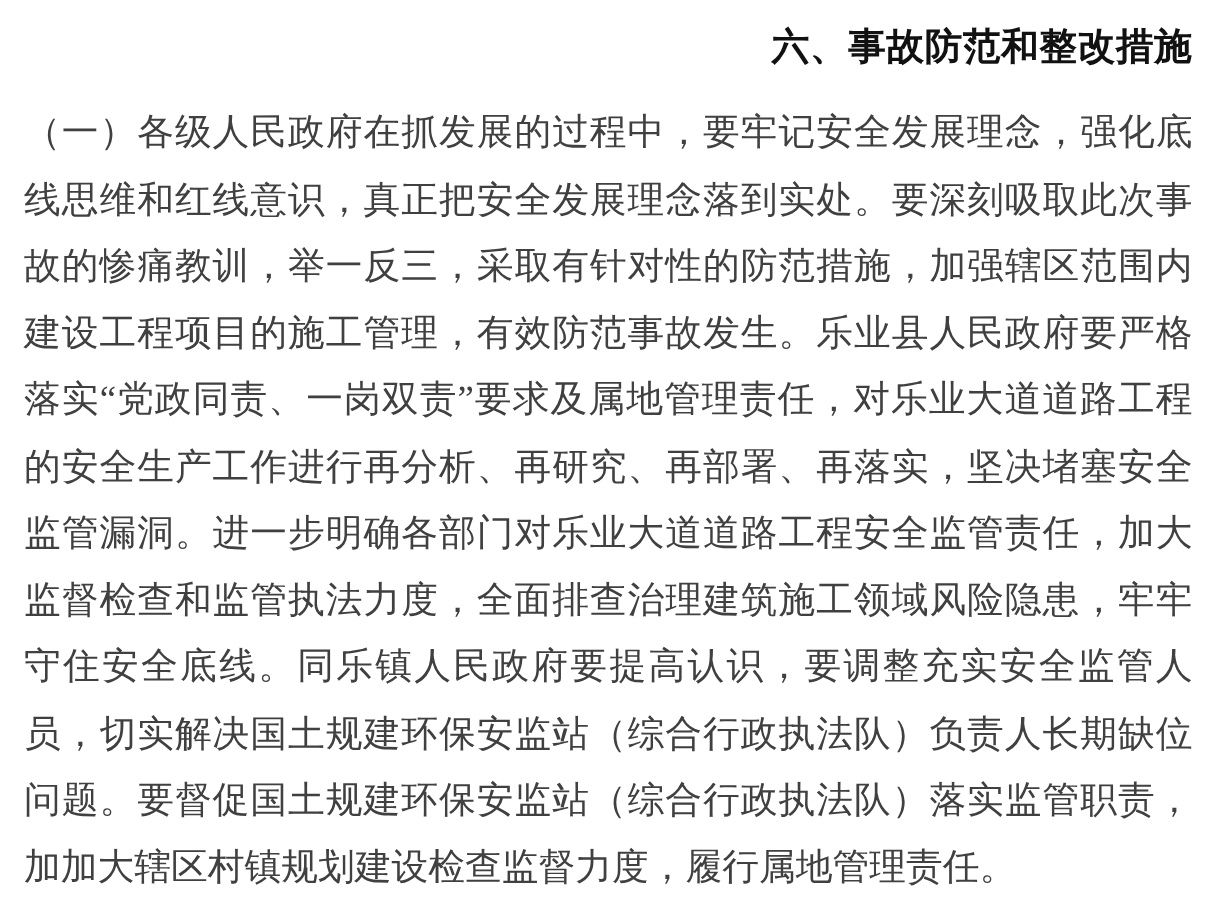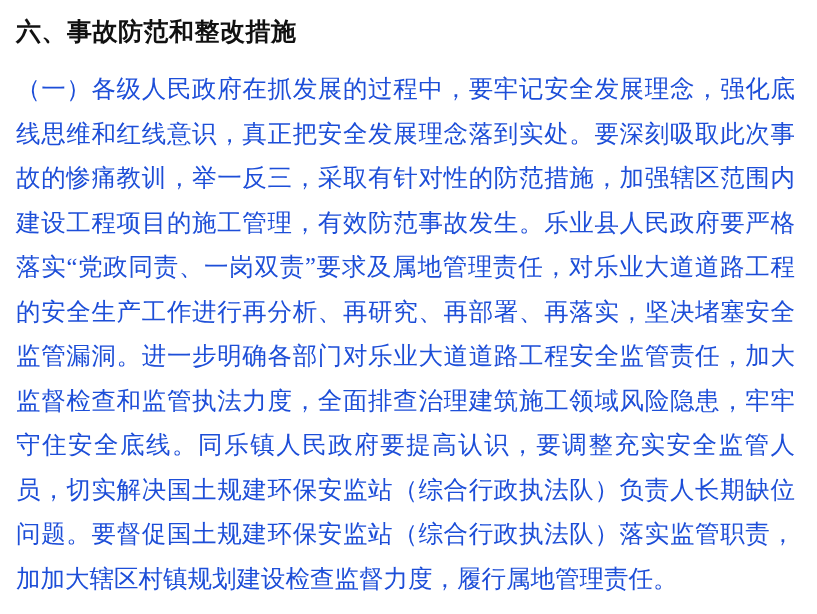--- a/index.html
+++ b/index.html
@@ -23,26 +23,27 @@
   }
   .section-heading {
     font-family: "Liberation Sans", "DejaVu Sans", sans-serif;
     font-weight: bold;
     font-size: 25px;
     line-height: 34px;
     letter-spacing: 0.5px;
     color: #111111;
     margin: 4px 0 0 0;
     white-space: nowrap;
+    text-align: right;
   }
   .body-paragraph {
     font-family: "Liberation Serif", "DejaVu Serif", serif;
     font-size: 24.5px;
     line-height: 44.5px;
-    color: #1d4ed8;
+    color: #404040;
     text-align: justify;
     text-justify: inter-character;
     margin: 19px 0 0 0;
     letter-spacing: 0px;
     word-break: break-all;
   }
 </style>
 </head>
 <body>
 

